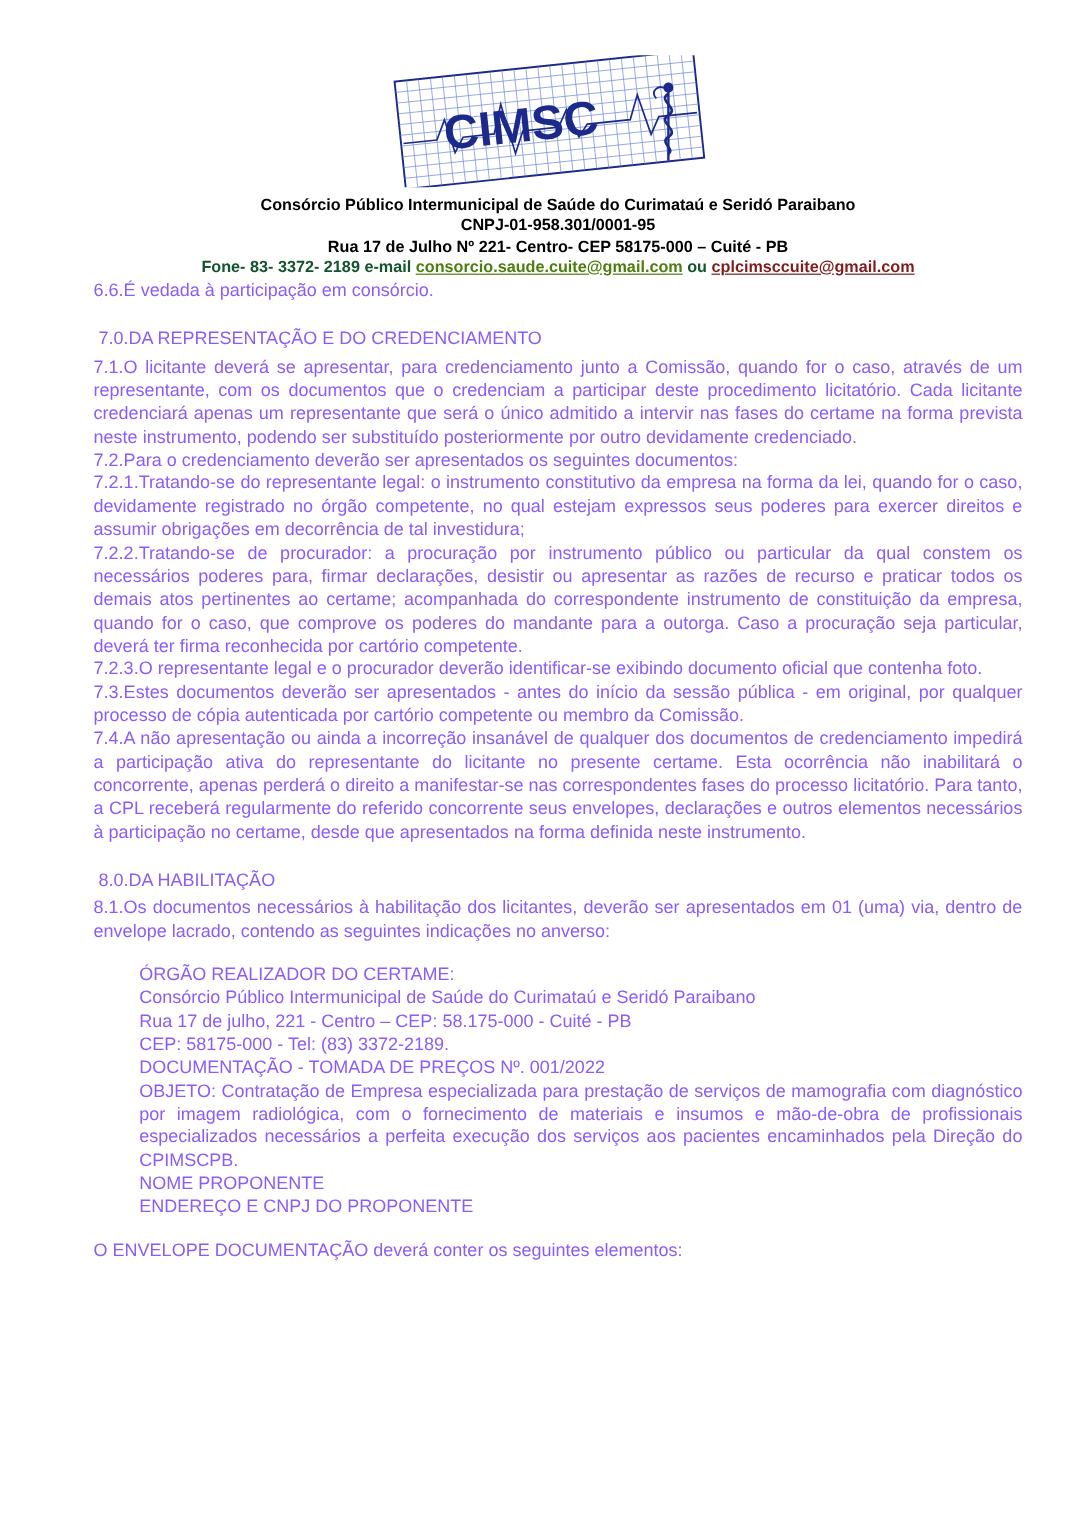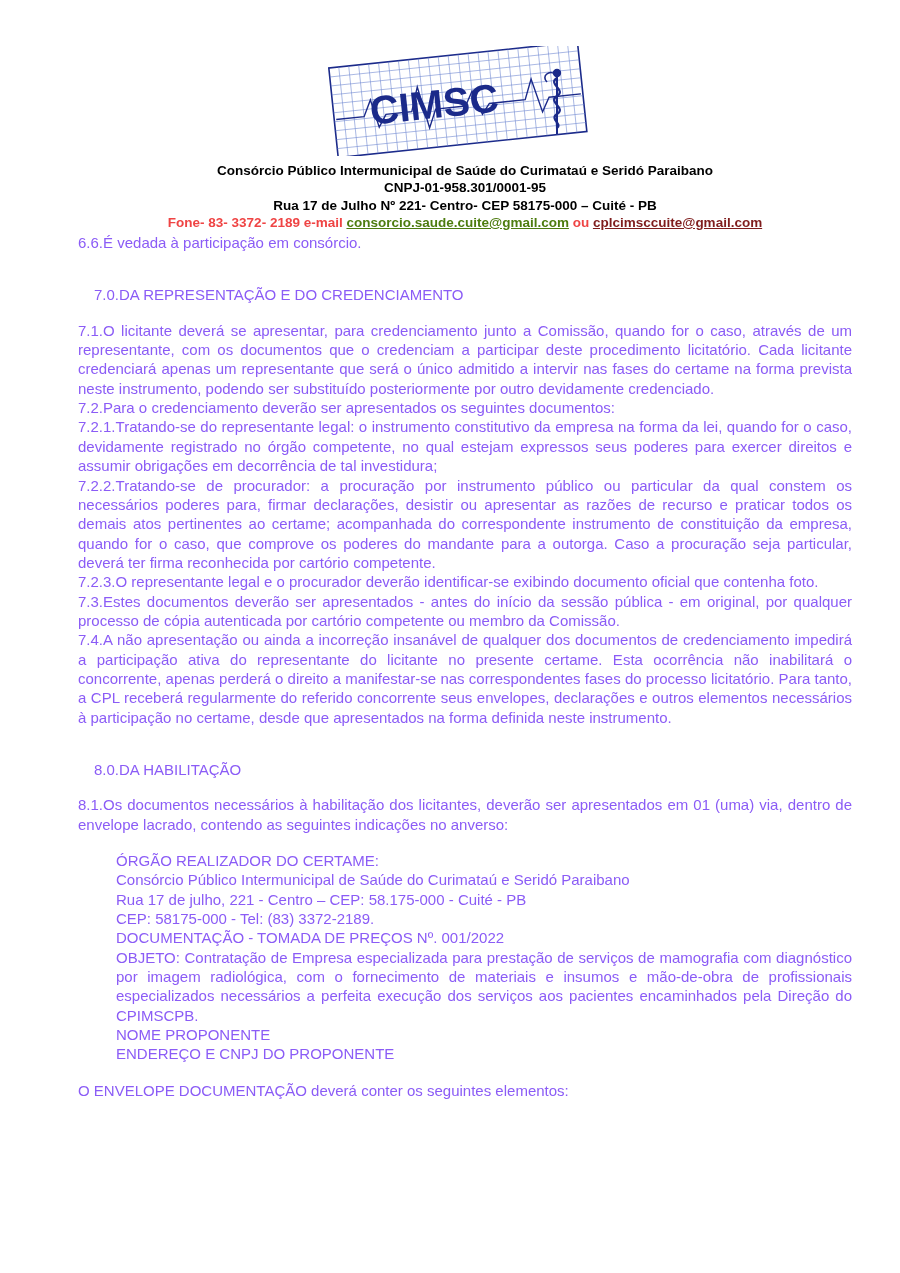--- a/index.html
+++ b/index.html
@@ -44,37 +44,37 @@
     line-height: 1.28;
     color: #000;
     margin-bottom: 2px;
   }
   .header-lines div { white-space: nowrap; }
   .mail-link {
     color: #4d7c0f;
     text-decoration: underline;
   }
   .mail-link.alt { color: #7f1d1d; }
-  .plain { font-weight: bold; color: #ef4444; }
+  .plain { font-weight: bold; color: #14532d; }
 
   
   .body-text {
     font-family: Liberation Sans, sans-serif;
     font-size: 15px;
     line-height: 1.29;
     text-align: justify;
     color: #8b5cf6;
   }
   p.para {
     margin: 0;
     text-align: justify;
   }
   p.spacer { margin: 0; height: 17px; }
   .heading {
-    margin: 16px;
+    margin: 4px;
     text-align: left;
   }
   .indent-block {
     margin-left: 38px;
     text-align: justify;
   }
   .indent-block p { margin: 0; text-align: justify; }
   .nowrap-left { text-align: left; }
 </style>
 </head>

